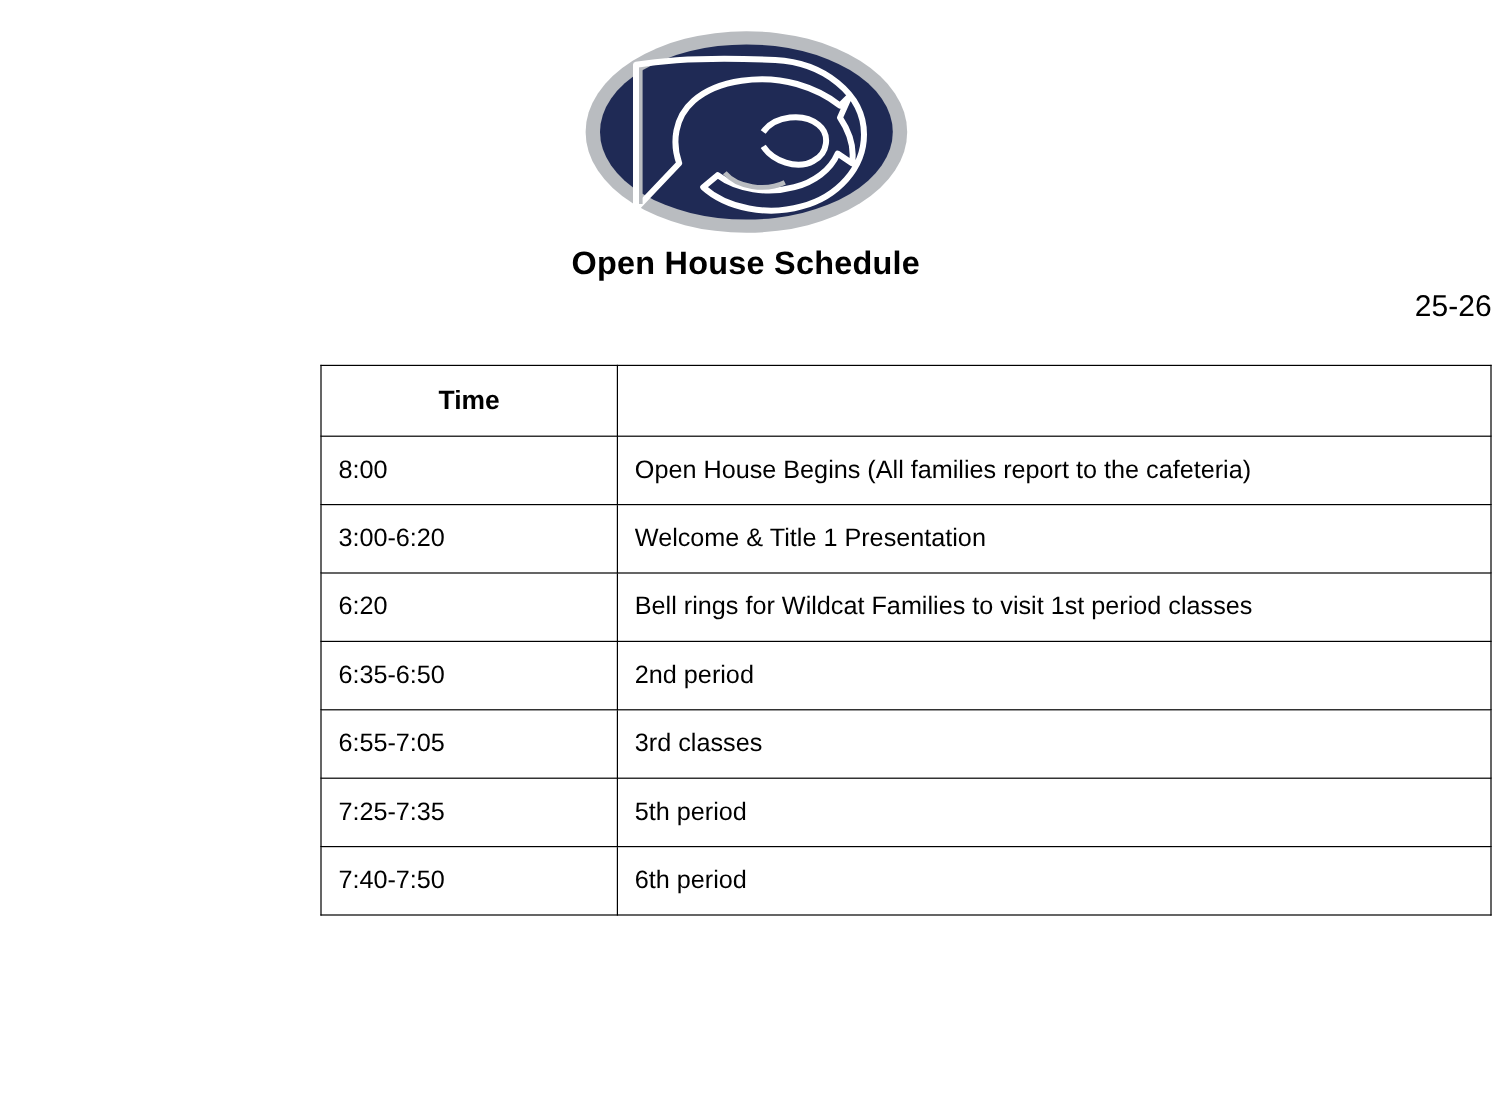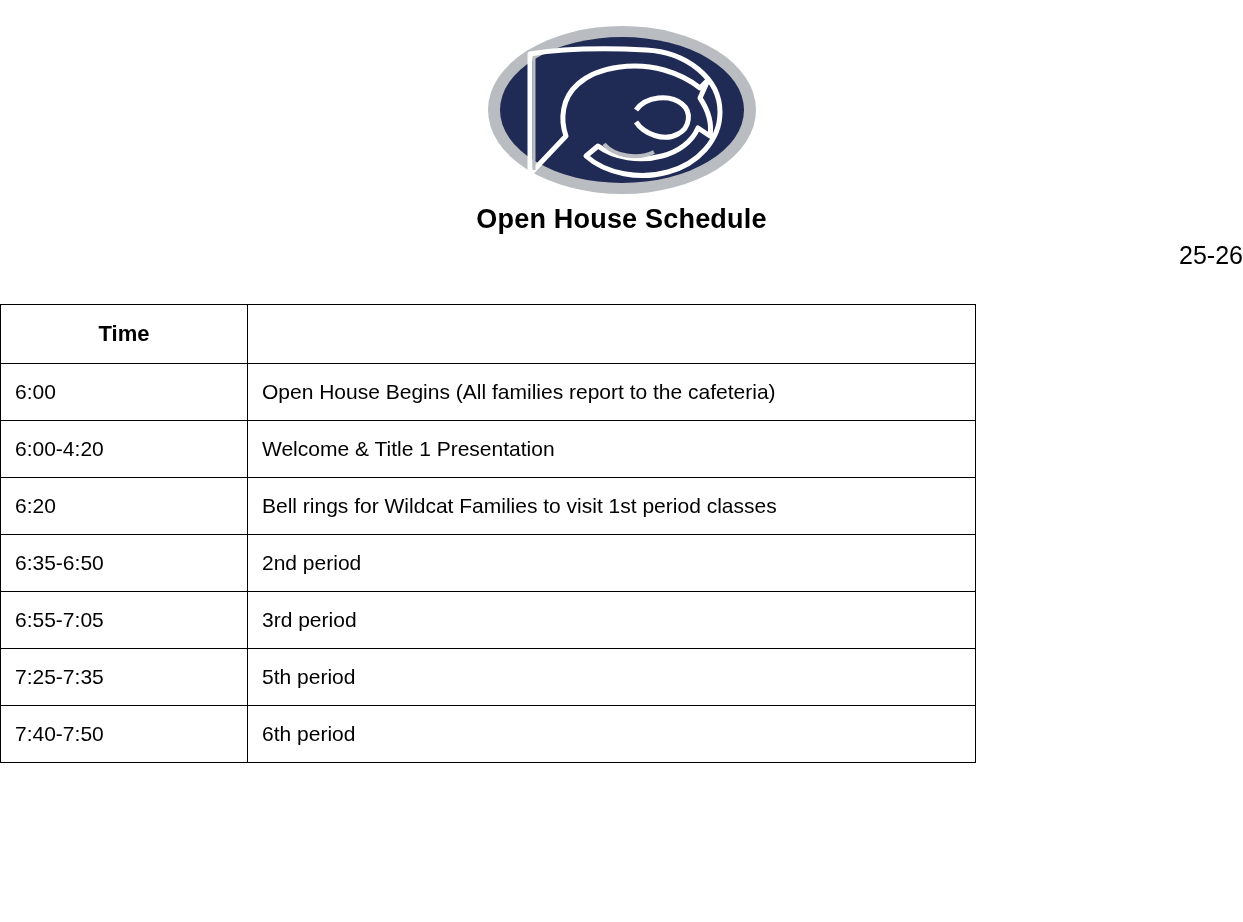--- a/index.html
+++ b/index.html
@@ -39,21 +39,21 @@
   }
   .subtitle {
     text-align: right;
     font-size: 25px;
     font-weight: normal;
     margin-top: 6px;
   }
   .table-wrap {
     margin-top: 34px;
     display: flex;
-    justify-content: flex-start;
+    justify-content: flex-end;
   }
   table.schedule {
     border-collapse: collapse;
     width: 975px;
     table-layout: fixed;
   }
   table.schedule th,
   table.schedule td {
     border: 1px solid #000000;
     font-size: 21px;
@@ -104,38 +104,38 @@
         <col class="desc-col">
       </colgroup>
       <thead>
         <tr>
           <th class="time-head">Time</th>
           <th class="blank-head"></th>
         </tr>
       </thead>
       <tbody>
         <tr>
-          <td>6:00</td>
+          <td>8:00</td>
           <td>Open House Begins (All families report to the cafeteria)</td>
         </tr>
         <tr>
-          <td>6:00-4:20</td>
+          <td>3:00-6:20</td>
           <td>Welcome &amp; Title 1 Presentation</td>
         </tr>
         <tr>
           <td>6:20</td>
           <td>Bell rings for Wildcat Families to visit 1st period classes</td>
         </tr>
         <tr>
           <td>6:35-6:50</td>
           <td>2nd period</td>
         </tr>
         <tr>
           <td>6:55-7:05</td>
-          <td>3rd period</td>
+          <td>3rd classes</td>
         </tr>
         <tr>
           <td>7:25-7:35</td>
           <td>5th period</td>
         </tr>
         <tr>
           <td>7:40-7:50</td>
           <td>6th period</td>
         </tr>
       </tbody>

